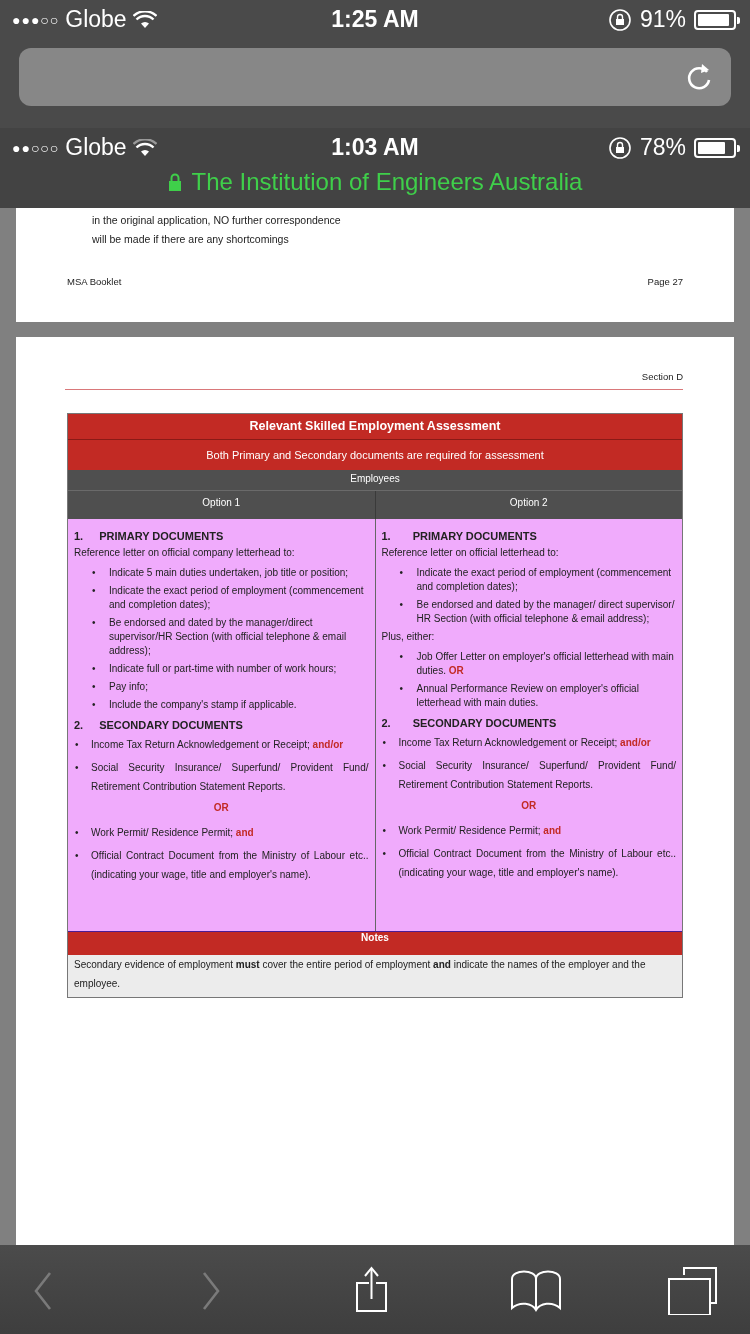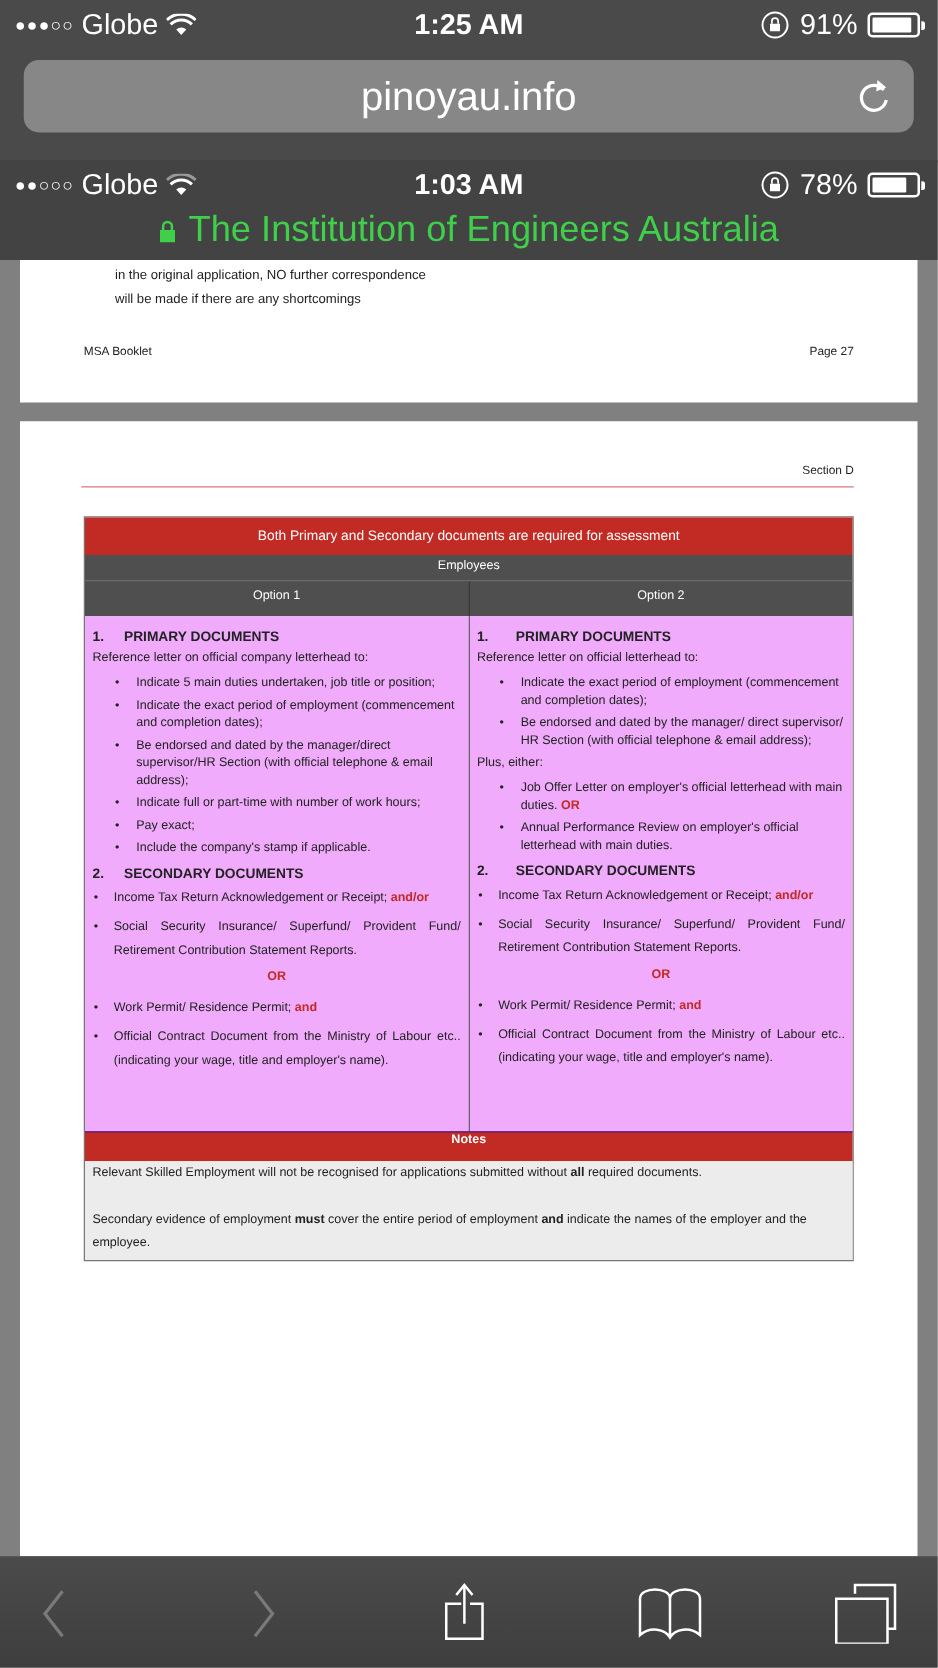--- a/index.html
+++ b/index.html
@@ -9,21 +9,21 @@
   .status .left { position: absolute; left: 12px; top: 6px; display: flex; align-items: center; gap: 6px; }
   .status .center { position: absolute; left: 0; right: 0; top: 6px; text-align: center; font-weight: bold; }
   .status .right { position: absolute; right: 14px; top: 6px; display: flex; align-items: center; gap: 8px; }
   .dots { font-size: 14px; letter-spacing: 1px; }
   .battery { width: 42px; height: 20px; border: 2px solid #fff; border-radius: 4px; position: relative; padding: 2px; }
   .battery .fill { height: 100%; background: #fff; border-radius: 1px; }
   .battery::after { content: ""; position: absolute; right: -6px; top: 5px; width: 3px; height: 7px; background: #fff; border-radius: 0 2px 2px 0; }
   .urlbar { position: absolute; left: 19px; top: 48px; width: 712px; height: 58px; background: #878787; border-radius: 12px; color: #fff; font-size: 32px; text-align: center; line-height: 58px; }
   .reload { position: absolute; right: 16px; top: 12px; width: 32px; height: 34px; }
   .inner-top { position: absolute; left: 0; top: 128px; width: 750px; height: 80px; background: #434343; }
-  .secure { position: absolute; left: 0; right: 0; top: 40px; text-align: center; color: #3fcf4a; font-size: 29px; display: flex; justify-content: center; align-items: center; gap: 10px; }
+  .secure { position: absolute; left: 0; right: 0; top: 40px; text-align: center; color: #3fcf4a; font-size: 24px; display: flex; justify-content: center; align-items: center; gap: 10px; }
   .page { position: absolute; left: 16px; width: 718px; background: #fff; }
   .page1 { top: 208px; height: 114px; }
   .page2 { top: 337px; height: 908px; }
   .doc-text { position: absolute; left: 76px; font-size: 10.5px; color: #222; }
   .footer-l { position: absolute; left: 51px; top: 68px; font-size: 9.5px; color: #222; }
   .footer-r { position: absolute; right: 51px; top: 68px; font-size: 9.5px; color: #222; text-align: center; }
   .section-lbl { position: absolute; right: 51px; top: 34px; font-size: 9.5px; color: #222; }
   .section-line { position: absolute; left: 49px; right: 51px; top: 52px; height: 1px; background: #d9787a; }
   .tbl { position: absolute; left: 51px; top: 76px; width: 616px; border: 1px solid #777; }
   .red { background: #c22a24; color: #fff; text-align: center; }
@@ -75,21 +75,20 @@
           <rect x="8" y="11" width="8" height="6" fill="#fff"></rect>
           <path d="M9.5 11 V9 a2.5 2.5 0 0 1 5 0 V11" stroke="#fff" stroke-width="1.4" fill="none"></path>
         </svg>
       <span>91%</span>
       <div class="battery">
           <div class="fill" style="width:91%"></div>
         </div>
     </div>
   </div>
   <div class="urlbar">
-    <span>pinoyau.info</span>
     <svg class="reload" viewBox="0 0 32 34">
         <path d="M24 12 A10 10 0 1 0 26 20" stroke="#fff" stroke-width="2.6" fill="none"></path>
         <path d="M19 4 L26 10 L18 13 Z" fill="#fff"></path>
       </svg>
   </div>
 </div>
 
 <div class="inner-top">
   <div class="status" style="top:0">
     <div class="left">
@@ -128,38 +127,39 @@
   <div class="doc-text" style="top:25px">will be made if there are any shortcomings</div>
   <div class="footer-l">MSA Booklet</div>
   <div class="footer-r">Page 27</div>
 </div>
 
 <div class="page page2">
   <div class="section-lbl">Section D</div>
   <div class="section-line"></div>
 
   <div class="tbl">
+    <div class="red r1">Relevant Skilled Employment Assessment</div>
     <div class="red r2">Both Primary and Secondary documents are required for assessment</div>
     <div class="dark r3">Employees</div>
     <div class="dark r4">
       <div>Option 1</div>
       <div>Option 2</div>
     </div>
 
     <div class="body-row">
 
       <div class="col c1">
         <div class="hd"><span style="margin-right:16px">1.</span><span>PRIMARY DOCUMENTS</span></div>
         <div class="plain">Reference letter on official company letterhead to:</div>
         <ul class="blist">
           <li>Indicate 5 main duties undertaken, job title or position;</li>
           <li>Indicate the exact period of employment (commencement and completion dates);</li>
           <li>Be endorsed and dated by the manager/direct supervisor/HR Section (with official telephone &amp; email address);</li>
           <li>Indicate full or part-time with number of work hours;</li>
-          <li>Pay exact;</li>
+          <li>Pay info;</li>
           <li>Include the company's stamp if applicable.</li>
         </ul>
         <div class="hd" style="margin-top:6px"><span style="margin-right:16px">2.</span><span>SECONDARY DOCUMENTS</span></div>
         <ul class="slist">
           <li><span>Income Tax Return Acknowledgement or Receipt; </span><span class="hl">and/or</span></li>
           <li>Social Security Insurance/ Superfund/ Provident Fund/ Retirement Contribution Statement Reports.</li>
         </ul>
         <div class="or-mid">OR</div>
         <ul class="slist">
           <li><span>Work Permit/ Residence Permit; </span><span class="hl">and</span></li>
@@ -187,21 +187,20 @@
         <div class="or-mid">OR</div>
         <ul class="slist">
           <li><span>Work Permit/ Residence Permit; </span><span class="hl">and</span></li>
           <li>Official Contract Document from the Ministry of Labour etc.. (indicating your wage, title and employer's name).</li>
         </ul>
       </div>
     </div>
 
     <div class="red notes-h"><span>Notes</span></div>
     <div class="notes-body">
-      <p><span>Relevant Skilled Employment will not be recognised for applications submitted without </span><b>all</b><span> required documents.</span></p>
       <p><span>Secondary evidence of employment </span><b>must</b><span> cover the entire period of employment </span><b>and</b><span> indicate the names of the employer and the employee.</span></p>
     </div>
   </div>
 </div>
 
 <div class="bottom">
   <svg class="tb" style="left:20px" viewBox="0 0 48 52">
       <path d="M30 10 L16 28 L30 46" stroke="#7a7a7a" stroke-width="2.6" fill="none"></path>
     </svg>
   <svg class="tb" style="left:188px" viewBox="0 0 48 52">

